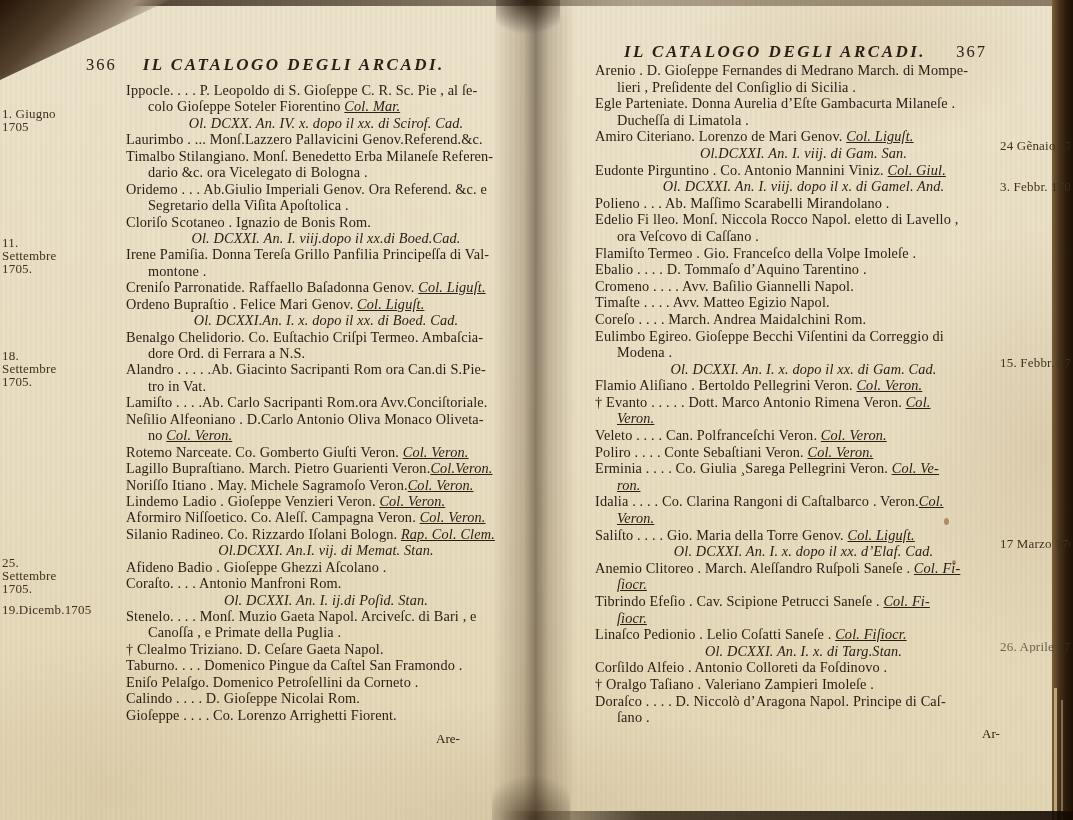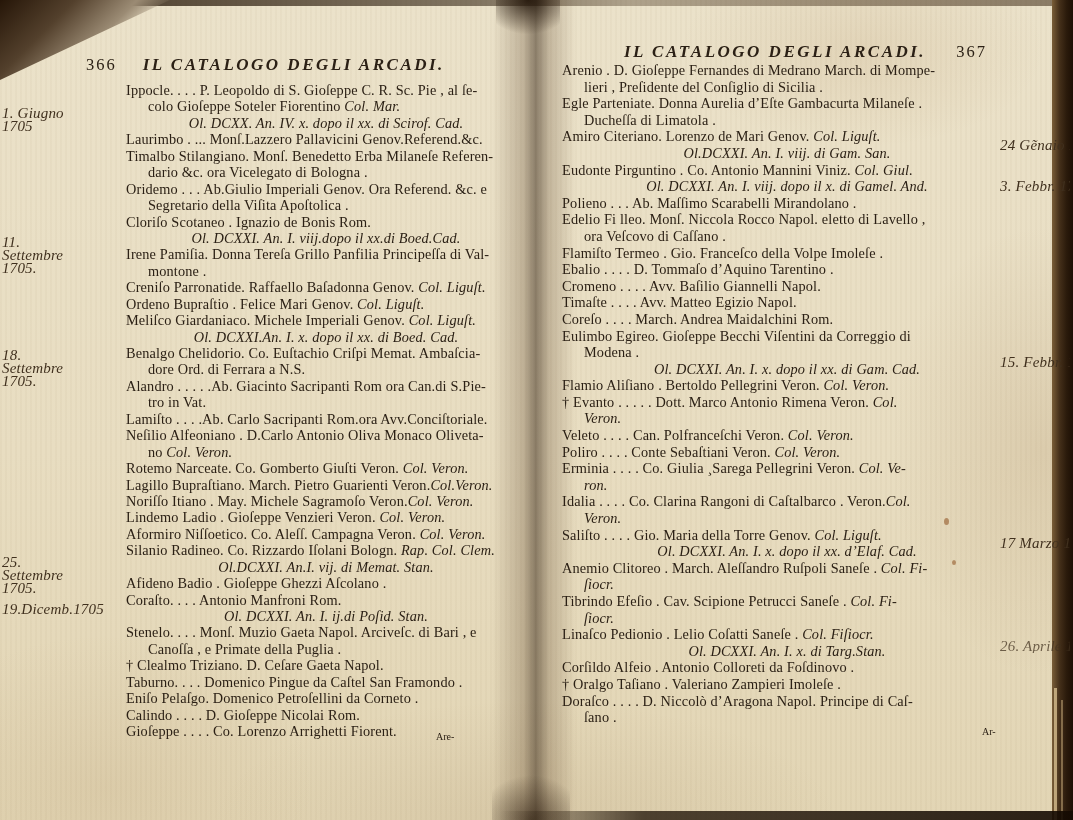--- a/index.html
+++ b/index.html
@@ -40,32 +40,32 @@
     background:linear-gradient(90deg, rgba(30,18,6,0) 0%, rgba(30,18,6,.75) 25%, rgba(20,10,2,.9) 100%);}
   
   .speck{position:absolute;width:5px;height:7px;border-radius:50%;background:rgba(140,78,30,.55);}
   
   .running-head{position:absolute;display:flex;align-items:baseline;white-space:nowrap;}
   .head-title{font-style:italic;font-size:17px;letter-spacing:2.5px;font-weight:bold;}
   .head-num{font-size:16.5px;letter-spacing:2px;}
   
   .text-col{position:absolute;font-size:14.3px;letter-spacing:.15px;}
   .line{white-space:nowrap;height:16.45px;line-height:16.45px;}
-  .col-right .line{height:16.6px;line-height:16.6px;}
+  .col-right .line{height:16.6px;line-height:16.6px;margin-left:33px;}
   .line.cont{padding-left:22px;}
   .line.ol{text-align:center;font-style:italic;padding-right:30px;}
-  .it{font-style:italic;}
+  .it{font-style:italic;text-decoration:underline;}
   
-  .margin-note{position:absolute;font-style:italic;font-size:15px;line-height:13px;
+  .margin-note{position:absolute;font-size:13px;line-height:13px;
     color:#40301e;letter-spacing:.2px;}
   .margin-note.faded{opacity:.72;}
   .mcol-left .margin-note{left:2px;width:72px;}
   .mcol-right .margin-note{left:1000px;width:70px;white-space:nowrap;overflow:hidden;}
   
-  .catchword{position:absolute;font-size:10px;}
+  .catchword{position:absolute;font-size:13px;}
 </style>
 </head>
 <body>
 
 <div class="scan">
   <div class="paper"></div>
   <div class="top-edge"></div>
   <div class="corner-tl"></div>
   <div class="gutter"></div>
   <div class="gutter-top"></div>
@@ -90,23 +90,22 @@
       <div class="line entry"><span>Timalbo Stilangiano.  Monſ. Benedetto Erba Milaneſe Referen-</span></div>
       <div class="line cont"><span>dario &amp;c. ora Vicelegato di Bologna .</span></div>
       <div class="line entry"><span>Oridemo . . .  Ab.Giulio Imperiali Genov. Ora Referend. &amp;c. e</span></div>
       <div class="line cont"><span>Segretario della Viſita Apoſtolica .</span></div>
       <div class="line entry"><span>Cloriſo Scotaneo .  Ignazio de Bonis Rom.</span></div>
       <div class="line ol"><span>Ol. DCXXI. An. I. viij.dopo il xx.di Boed.Cad.</span></div>
       <div class="line entry"><span>Irene Pamiſia.  Donna Tereſa Grillo Panfilia Principeſſa di Val-</span></div>
       <div class="line cont"><span>montone .</span></div>
       <div class="line entry"><span>Creniſo Parronatide.  Raffaello Baſadonna Genov. </span><span class="it">Col. Liguſt.</span></div>
       <div class="line entry"><span>Ordeno Bupraſtio .  Felice Mari Genov. </span><span class="it">Col. Liguſt.</span></div>
-      <div class="line entry"><span>Meliſco Giardaniaco.  Michele Imperiali Genov. </span><span class="it">Col. Liguſt.</span></div>
       <div class="line ol"><span>Ol. DCXXI.An. I. x. dopo il xx. di Boed. Cad.</span></div>
-      <div class="line entry"><span>Benalgo Chelidorio.  Co. Euſtachio Criſpi Memat. Ambaſcia-</span></div>
+      <div class="line entry"><span>Benalgo Chelidorio.  Co. Euſtachio Criſpi Termeo. Ambaſcia-</span></div>
       <div class="line cont"><span>dore Ord. di Ferrara a N.S.</span></div>
       <div class="line entry"><span>Alandro . . . . .Ab. Giacinto Sacripanti Rom  ora Can.di S.Pie-</span></div>
       <div class="line cont"><span>tro in Vat.</span></div>
       <div class="line entry"><span>Lamiſto . . . .Ab. Carlo Sacripanti Rom.ora Avv.Conciſtoriale.</span></div>
       <div class="line entry"><span>Neſilio Alfeoniano .  D.Carlo Antonio Oliva Monaco Oliveta-</span></div>
       <div class="line cont"><span>no </span><span class="it">Col. Veron.</span></div>
       <div class="line entry"><span>Rotemo Narceate.  Co. Gomberto Giuſti Veron. </span><span class="it">Col. Veron.</span></div>
       <div class="line entry"><span>Lagillo Bupraſtiano. March. Pietro Guarienti Veron.</span><span class="it">Col.Veron.</span></div>
       <div class="line entry"><span>Noriſſo Itiano .  May. Michele Sagramoſo Veron.</span><span class="it">Col. Veron.</span></div>
       <div class="line entry"><span>Lindemo Ladio .  Gioſeppe Venzieri Veron. </span><span class="it">Col. Veron.</span></div>

